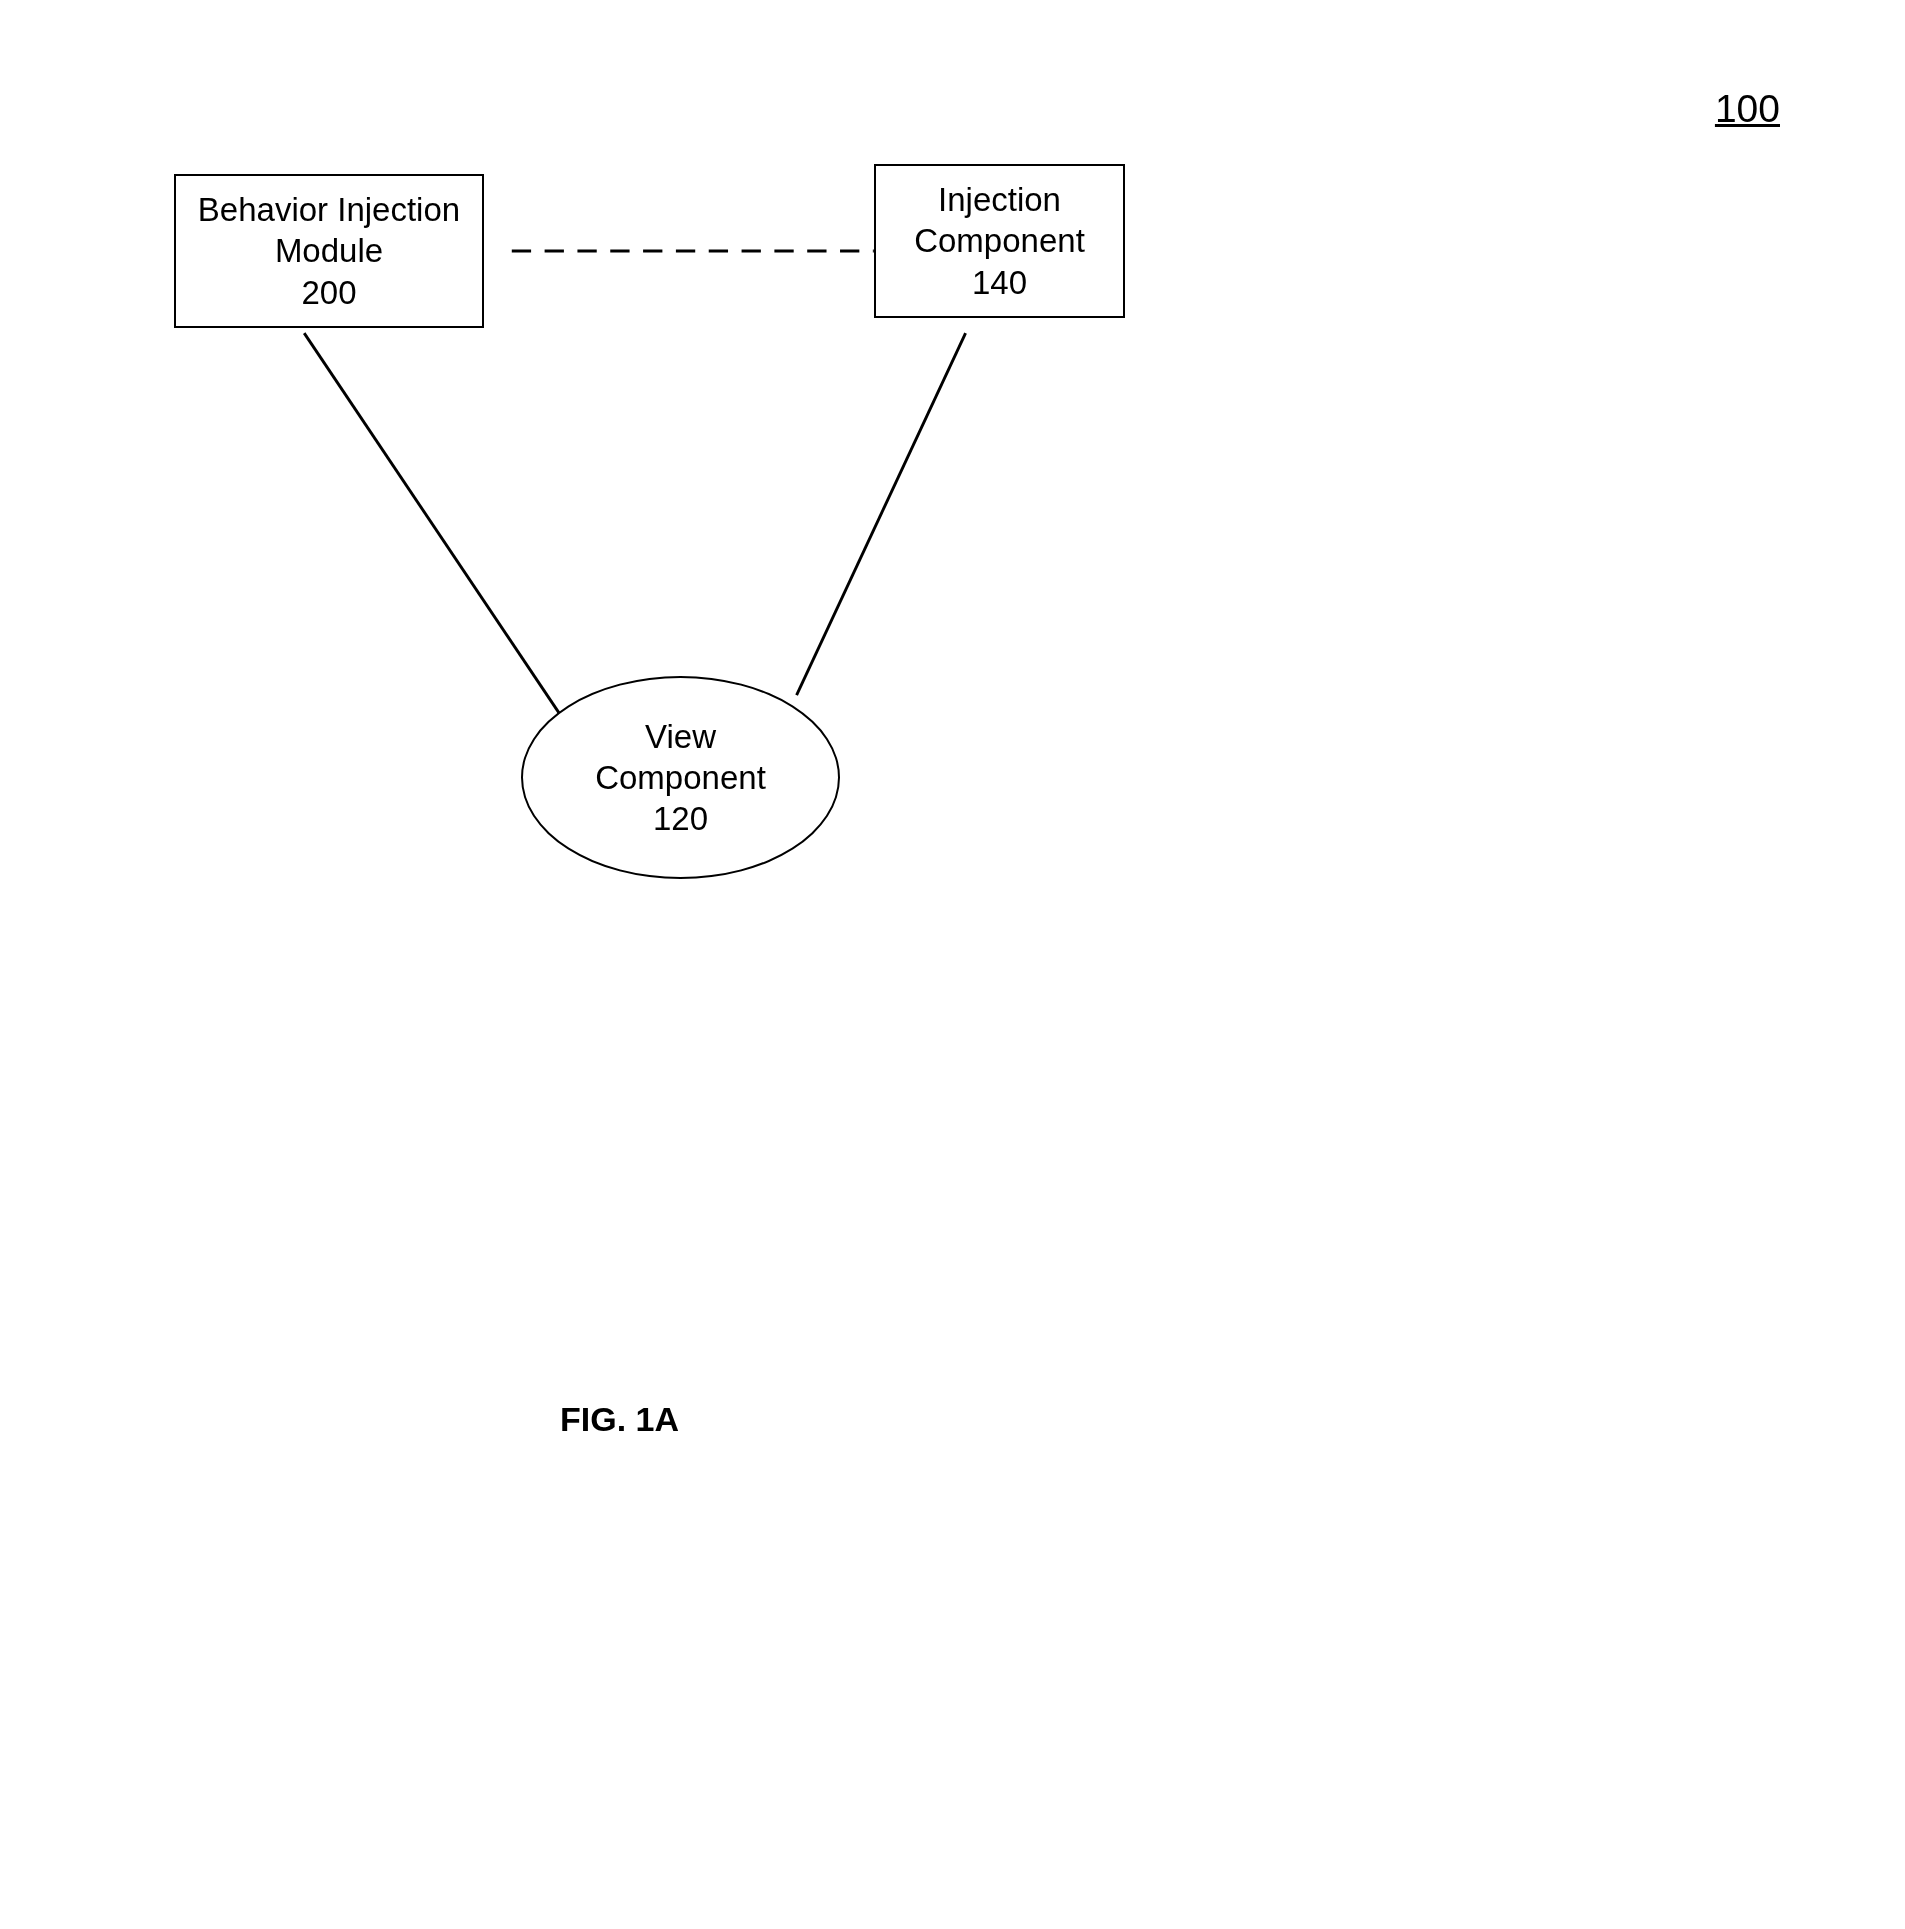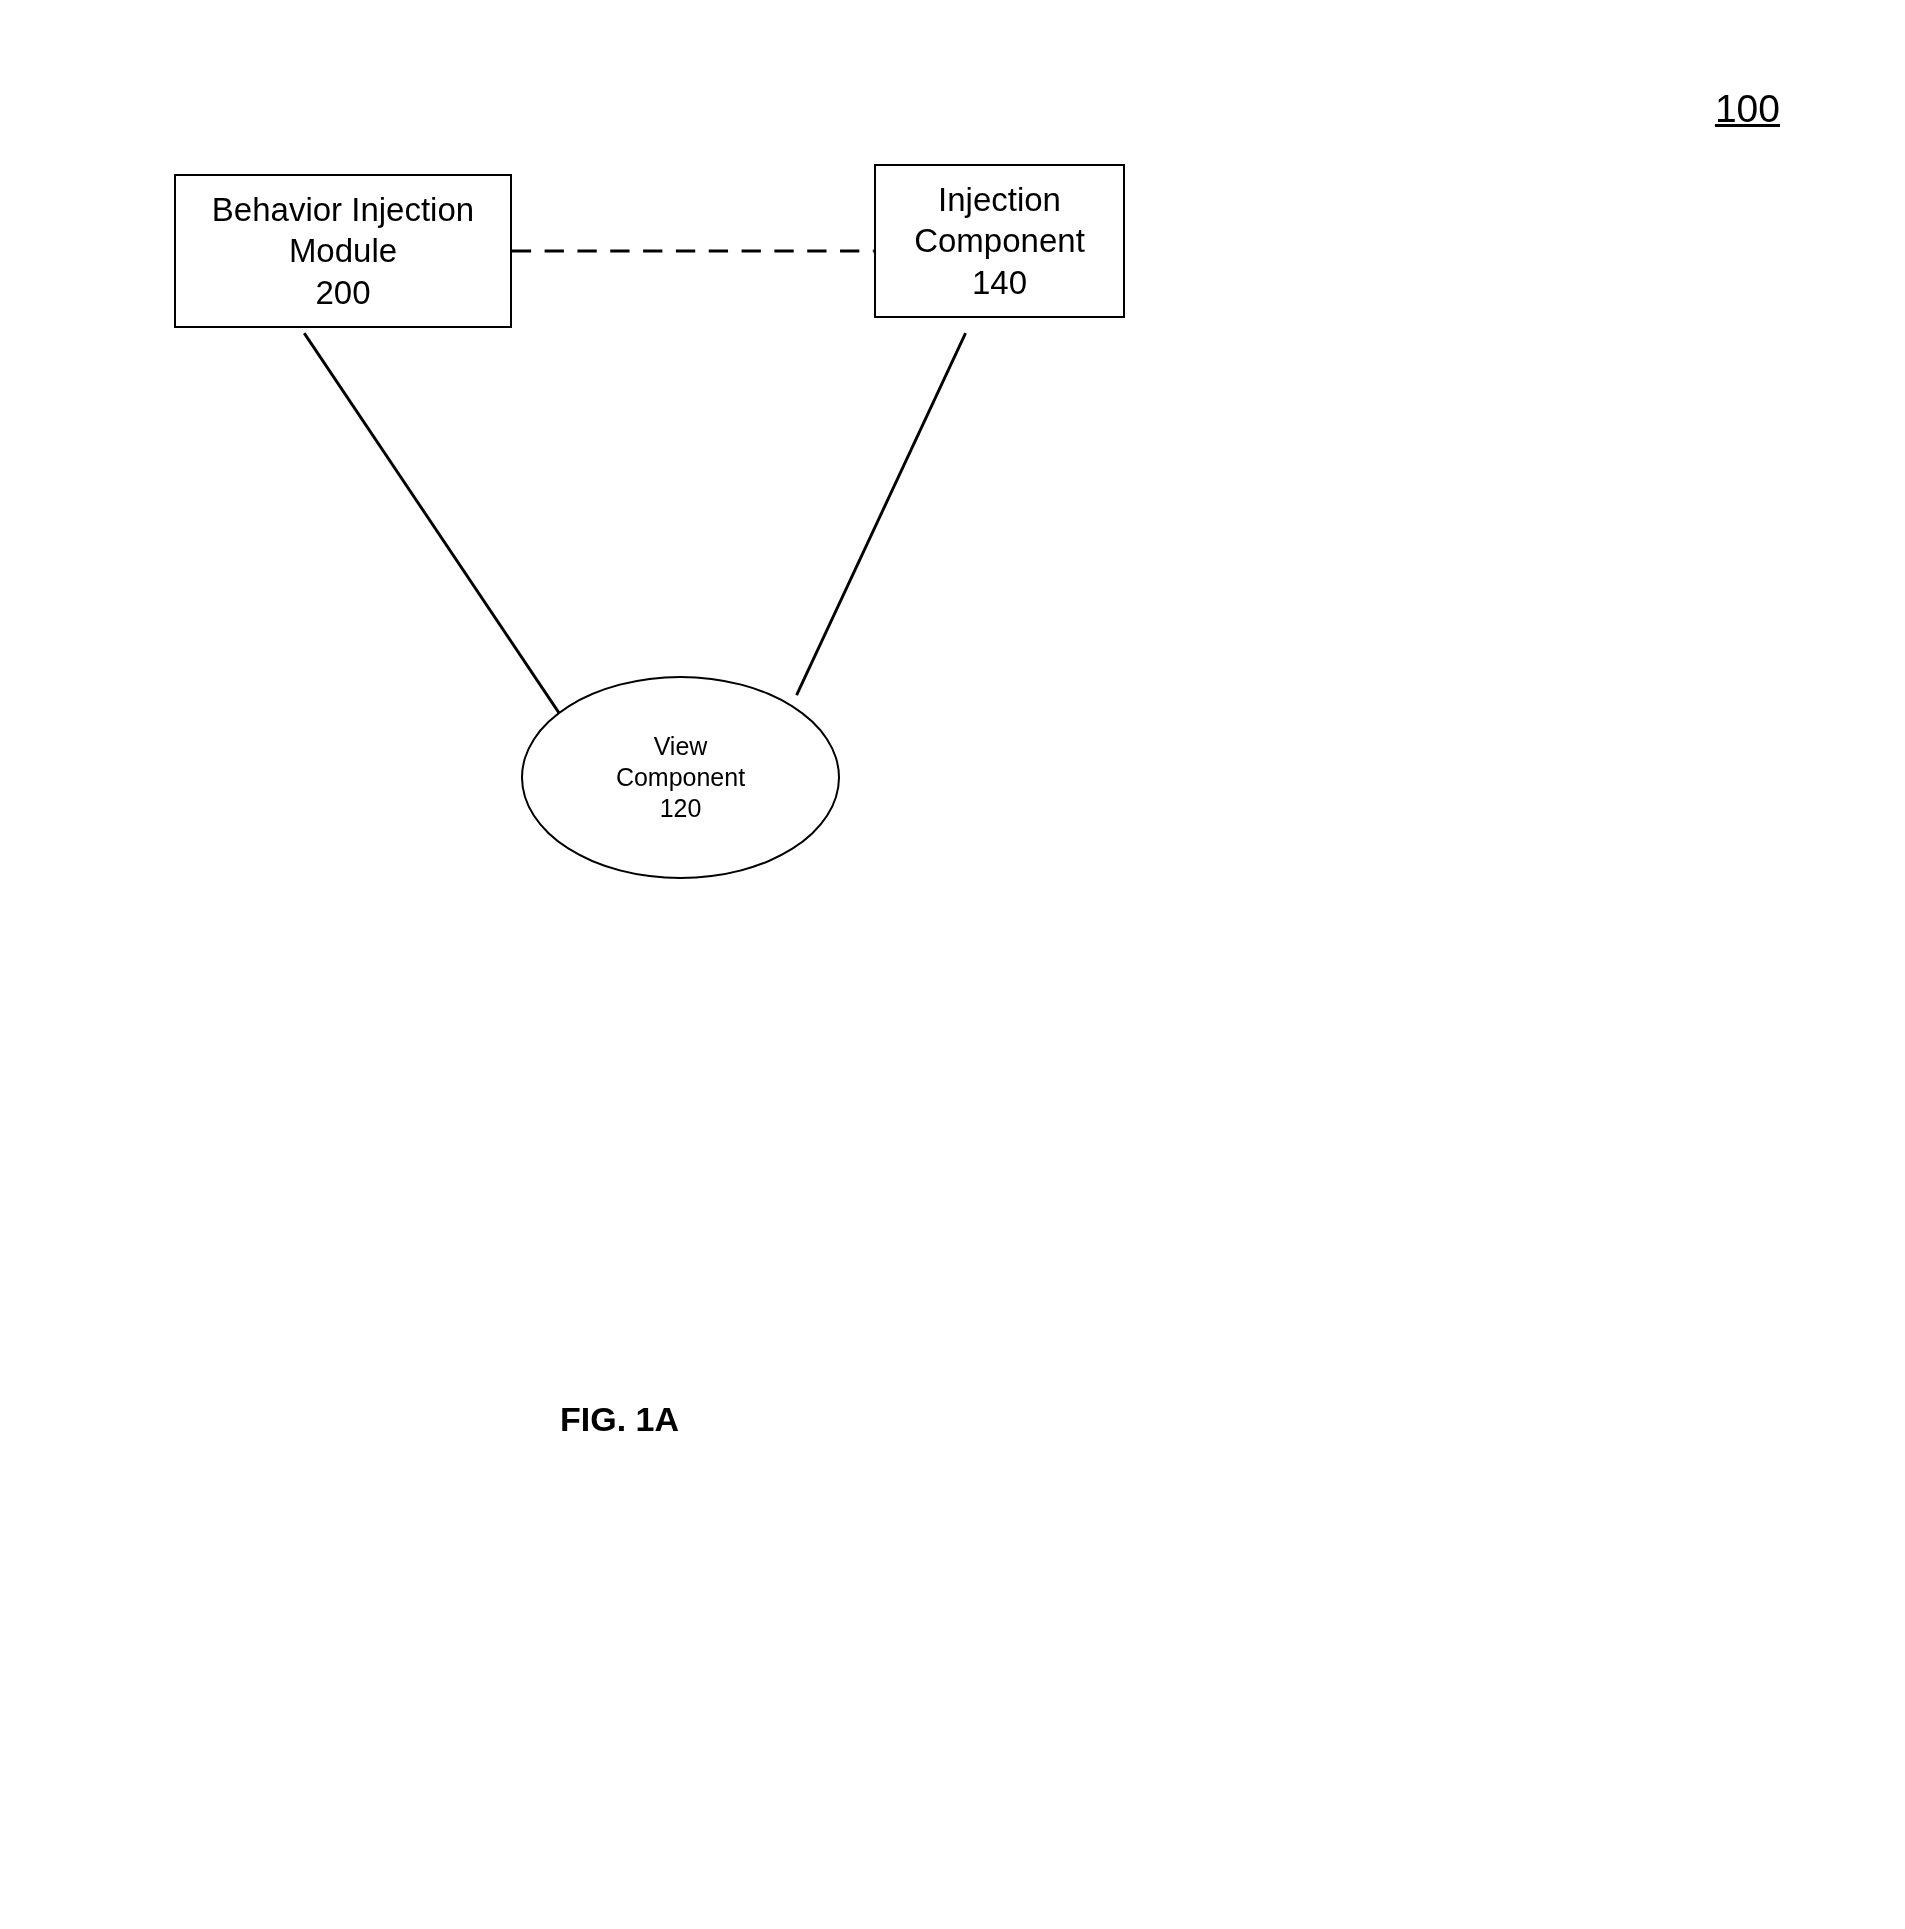--- a/index.html
+++ b/index.html
@@ -37,21 +37,21 @@
       position: absolute;
       border: 2.9px solid #000;
       border-radius: 50%;
       background: #fff;
       text-align: center;
       display: flex;
       flex-direction: column;
       justify-content: center;
       align-items: center;
     }
-    .ellipse span { font-size: 25px; line-height: 1.25; }
+    .ellipse span { font-size: 33px; line-height: 1.25; }
     .caption {
       position: absolute;
       font-size: 34px;
       font-weight: 700;
     }
     svg.connector {
       position: absolute;
       overflow: visible;
       pointer-events: none;
     }
@@ -67,21 +67,21 @@
 
   <svg class="connector" style="left:0; top:0;" width="1906" height="1929" viewBox="0 0 1974 1998">
 
     <line x1="530" y1="260" x2="905" y2="260" stroke="#000" stroke-width="3" stroke-dasharray="20,14"></line>
 
     <line x1="315" y1="345" x2="590" y2="755" stroke="#000" stroke-width="3"></line>
 
     <line x1="1000" y1="345" x2="825" y2="720" stroke="#000" stroke-width="3"></line>
   </svg>
 
-  <div class="box" style="left:174px; top:174px; width:338px; height:154px;">
+  <div class="box" style="left:174px; top:174px; width:310px; height:154px;">
     <span class="line1">Behavior Injection</span>
     <span class="line2">Module</span>
     <span class="line3">200</span>
   </div>
 
   <div class="box" style="left:874px; top:164px; width:251px; height:154px;">
     <span class="line1">Injection</span>
     <span class="line2">Component</span>
     <span class="line3">140</span>
   </div>

